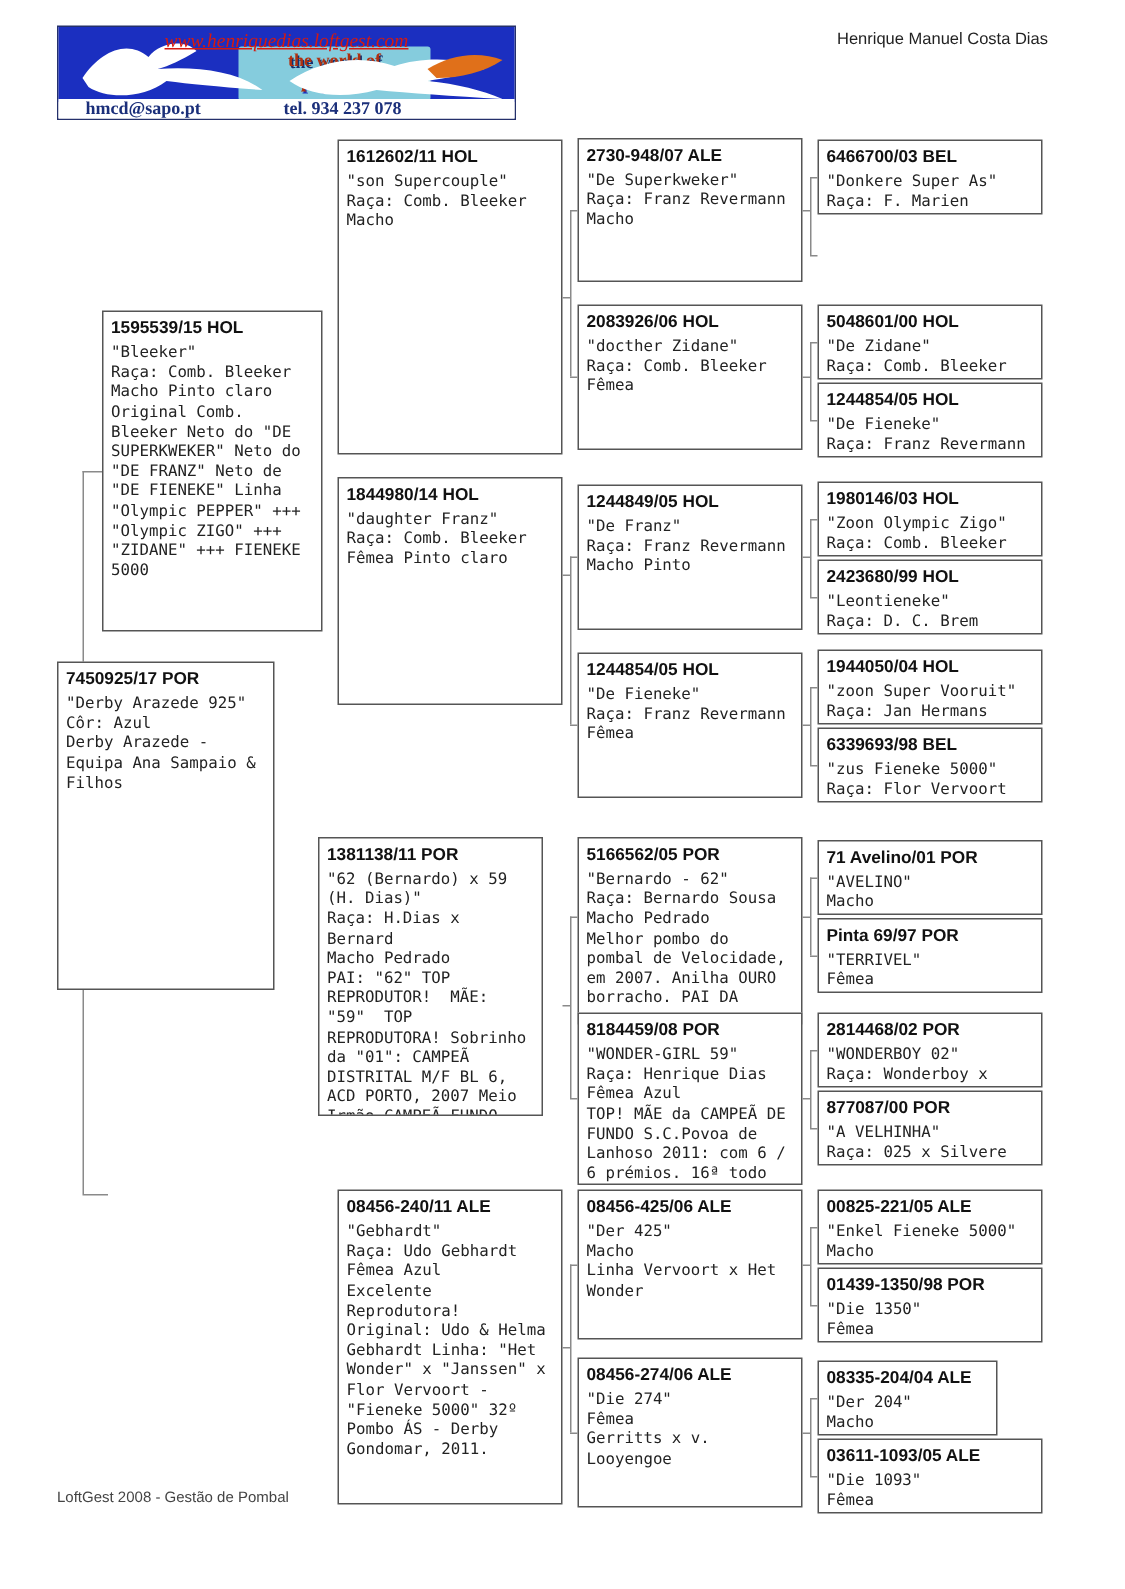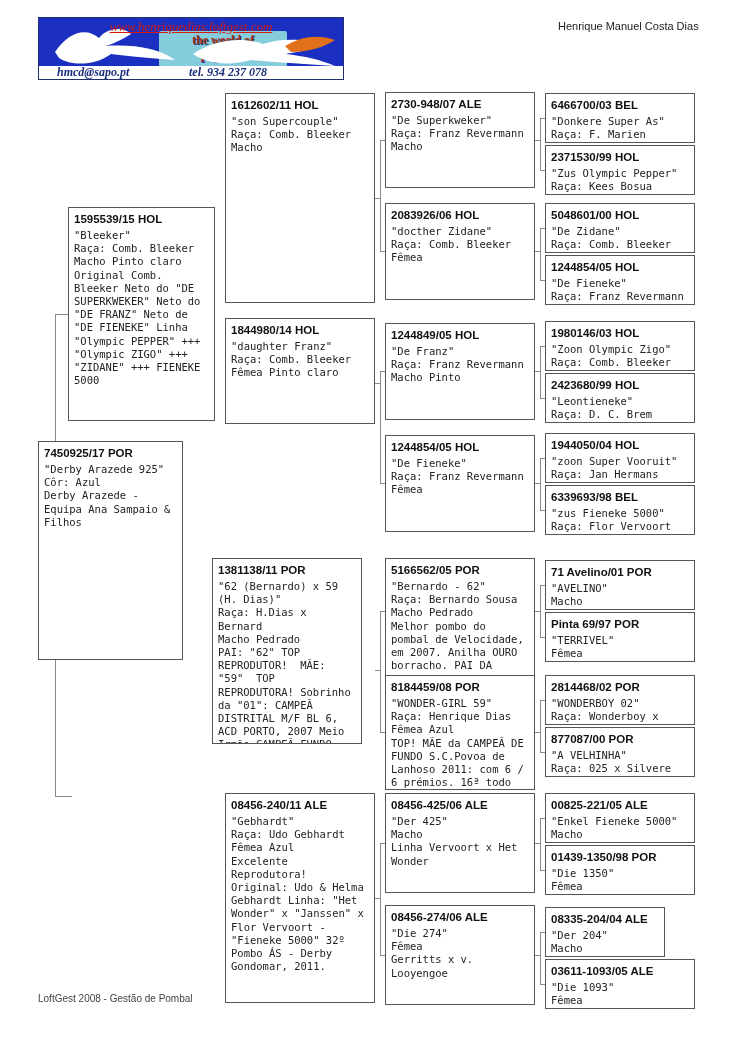--- a/index.html
+++ b/index.html
@@ -24,21 +24,21 @@
   .logo-panel{position:absolute;left:120px;top:13px;width:128px;height:36px;background:#85ccdd;
         border-radius:2px;text-align:center;overflow:hidden;}
   .logo-tag1{font-family:"Liberation Serif",serif;font-weight:bold;font-size:12px;line-height:14px;
         color:#b03010;text-shadow:1px 1px 0 #143070;margin-top:2px;}
   .logo-tag2{font-family:"Liberation Serif",serif;font-weight:bold;font-size:14px;line-height:15px;
         color:#b03010;text-shadow:1px 1px 0 #1b2fbb;}
   .logo-web{position:absolute;left:0;top:1px;width:100%;text-align:center;
         font-family:"Liberation Serif",serif;font-style:italic;font-weight:normal;font-size:13px;
         color:#d51a10;white-space:nowrap;text-decoration:underline;z-index:4;}
   .logo-strip{position:absolute;left:0;bottom:0;width:100%;height:13px;background:#fff;
-        font-family:"Liberation Serif",serif;font-style:italic;font-weight:bold;font-size:12px;
+        font-family:"Liberation Serif",serif;font-weight:bold;font-size:12px;
         color:#1b2f7a;line-height:13px;}
   .logo-strip .em{position:absolute;left:18px;top:0;}
   .logo-strip .tel{position:absolute;left:150px;top:0;}
   .bird{position:absolute;z-index:3;}
 </style>
 </head>
 <body>
 
 <div class="page">
 
@@ -143,21 +143,21 @@
 "ZIDANE" +++ FIENEKE
 5000</div>
   </div>
 
   <div class="pbox" style="left:225px;top:93px;width:150px;height:210px">
     <div class="ring">1612602/11 HOL</div>
     <div class="bodytxt">"son Supercouple"
 Raça: Comb. Bleeker
 Macho</div>
   </div>
-  <div class="pbox" style="left:225px;top:318px;width:150px;height:106px">
+  <div class="pbox" style="left:225px;top:318px;width:150px;height:152px">
     <div class="ring">1844980/14 HOL</div>
     <div class="bodytxt">"daughter Franz"
 Raça: Comb. Bleeker
 Fêmea Pinto claro</div>
   </div>
   <div class="pbox" style="left:212px;top:558px;width:150px;height:186px">
     <div class="ring">1381138/11 POR</div>
     <div class="bodytxt">"62 (Bernardo) x 59
 (H. Dias)"
 Raça: H.Dias x Bernard
@@ -249,25 +249,20 @@
 Fêmea
 Gerritts x v.
 Looyengoe</div>
   </div>
 
   <div class="pbox" style="left:545px;top:93px;width:150px;height:50px">
     <div class="ring">6466700/03 BEL</div>
     <div class="bodytxt">"Donkere Super As"
 Raça: F. Marien</div>
   </div>
-  <div class="pbox" style="left:545px;top:145px;width:150px;height:50px">
-    <div class="ring">2371530/99 HOL</div>
-    <div class="bodytxt">"Zus Olympic Pepper"
-Raça: Kees Bosua</div>
-  </div>
   <div class="pbox" style="left:545px;top:203px;width:150px;height:50px">
     <div class="ring">5048601/00 HOL</div>
     <div class="bodytxt">"De Zidane"
 Raça: Comb. Bleeker</div>
   </div>
   <div class="pbox" style="left:545px;top:255px;width:150px;height:50px">
     <div class="ring">1244854/05 HOL</div>
     <div class="bodytxt">"De Fieneke"
 Raça: Franz Revermann</div>
   </div>

